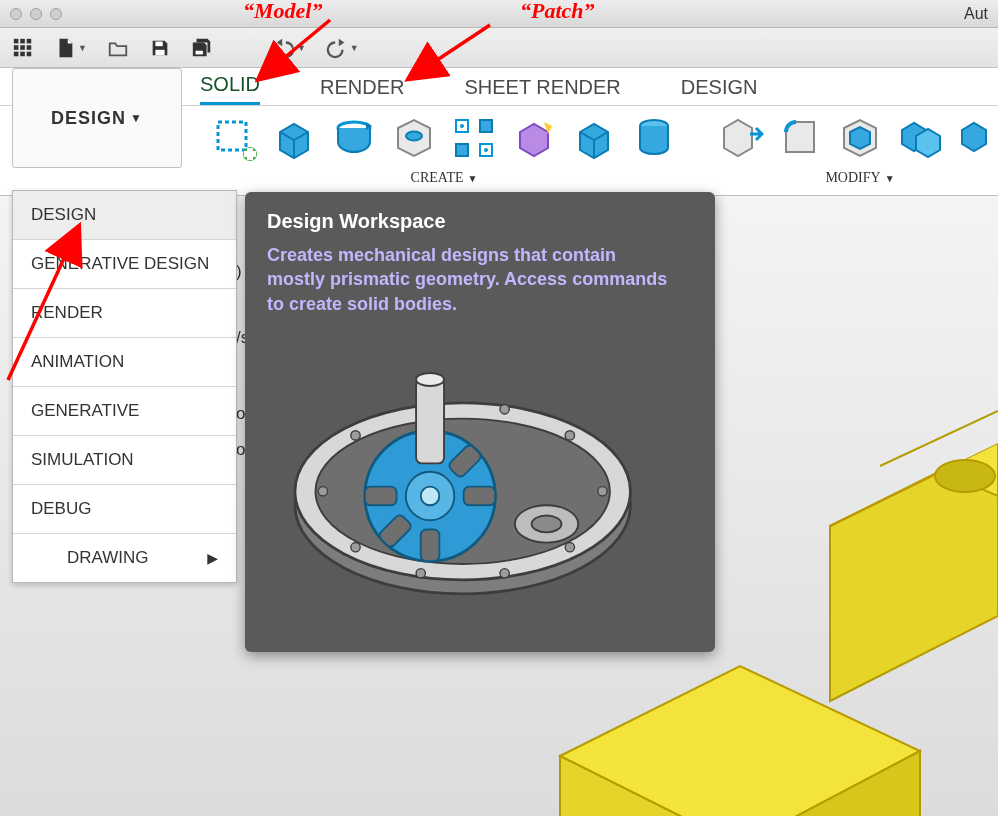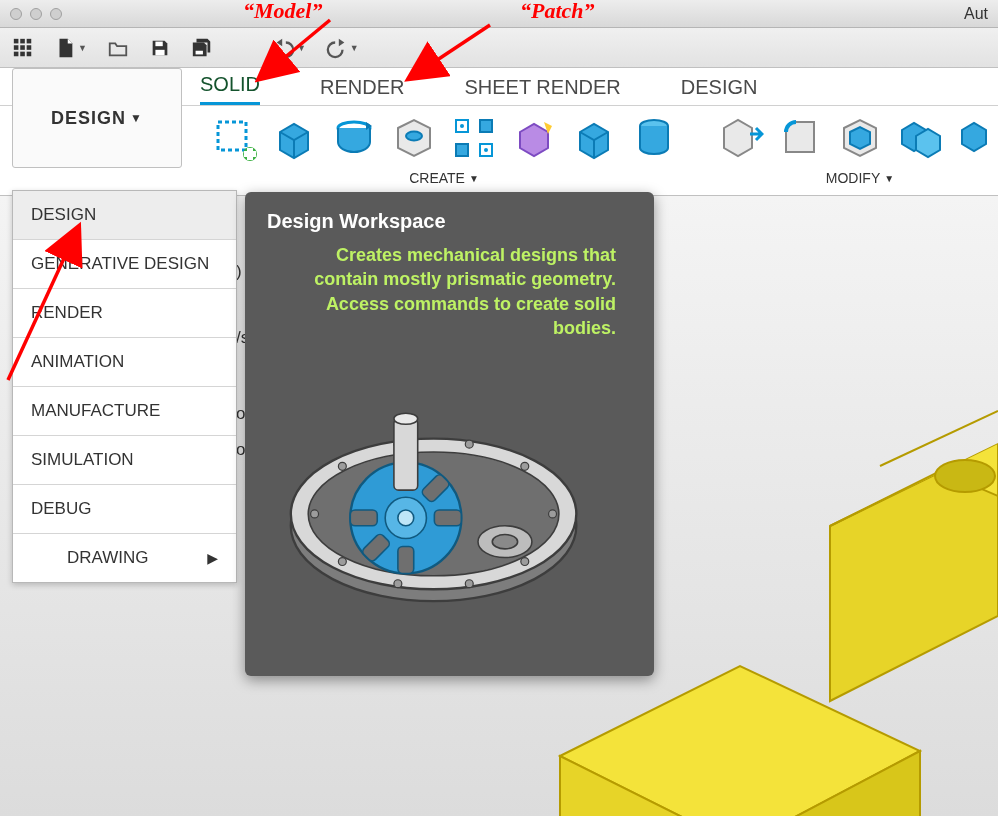--- a/index.html
+++ b/index.html
@@ -74,21 +74,21 @@
     font-size:18px;
     font-weight:600;
     letter-spacing:1px;
     color:#333;
     z-index:3;
   }
   .workspace-picker .tri { font-size:12px; margin-left:4px;}
   .ribbon-groups { display:flex; padding-left:200px; height:100%; }
   .group { display:flex; flex-direction:column; align-items:center; padding:6px 10px 0 10px; }
   .group-icons { display:flex; gap:12px; align-items:center; height:56px;}
-  .group-label { font-size:14px; color:#333; margin-top:2px; display:flex; align-items:center; gap:4px;}
+  .group-label { font-size:14px; color:#333; margin-top:2px; display:flex; align-items:center; gap:4px;font-family:Liberation Serif, serif;}
   .group-label .tri { font-size:10px; }
   .bigicon svg { width:48px; height:48px; }
   .sep { width:18px; }
   
   .ws-menu {
     position:absolute;
     left:12px; top:190px;
     width:225px;
     background:#fff;
     border:1px solid #b8b8b8;
@@ -105,30 +105,30 @@
     align-items:center;
     cursor:pointer;
   }
   .ws-menu .item:last-child { border-bottom:none;margin-left:36px; }
   .ws-menu .item.hover { background:#ededed; }
   .ws-menu .sub { font-size:14px; }
   
   .tooltip {
     position:absolute;
     left:245px; top:192px;
-    width:409px;
+    width:470px;
     background:#5a5a5a;
     color:#f0f0f0;
     border-radius:6px;
     padding:18px 38px 20px 22px;
     box-shadow:0 4px 14px rgba(0,0,0,.4);
     z-index:6;
   }
   .tooltip h3 { margin:0 0 10px 0; font-size:20px; font-weight:700; color:#fff;}
-  .tooltip p { margin:0 0 16px 0; font-size:18px; line-height:1.35; font-weight:600; color:#bef264;text-align:right;}
+  .tooltip p { margin:0 0 16px 0; font-size:18px; line-height:1.35; font-weight:600; color:#c4b5fd;}
   .tooltip .preview { width:100%; height:300px; background:#5a5a5a; display:flex; align-items:center; justify-content:center;}
   .tooltip .preview svg { width:100%; height:100%; }
   
   .canvas {
     position:absolute;
     left:0; top:196px; right:0; bottom:0;
     background:linear-gradient(#f4f4f4,#dcdcdc);
     overflow:hidden;
     z-index:1;
   }
@@ -358,21 +358,21 @@
   <div class="item">
       <span>GENERATIVE DESIGN</span>
     </div>
   <div class="item">
       <span>RENDER</span>
     </div>
   <div class="item">
       <span>ANIMATION</span>
     </div>
   <div class="item">
-      <span>MANUFACTURE</span>
+      <span>GENERATIVE</span>
     </div>
   <div class="item">
       <span>SIMULATION</span>
     </div>
   <div class="item">
       <span>DEBUG</span>
     </div>
   <div class="item">
       <span>DRAWING</span>
       <span class="sub">▶</span>

